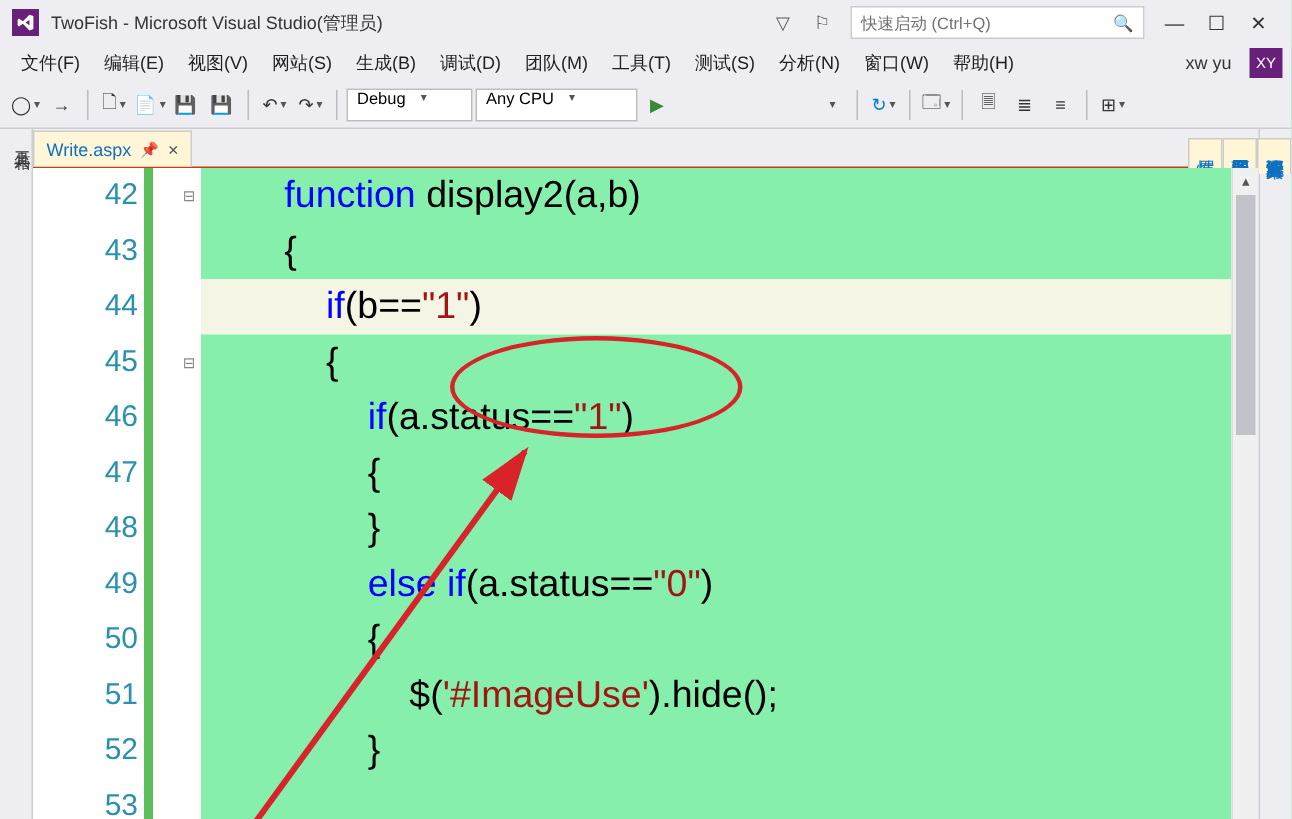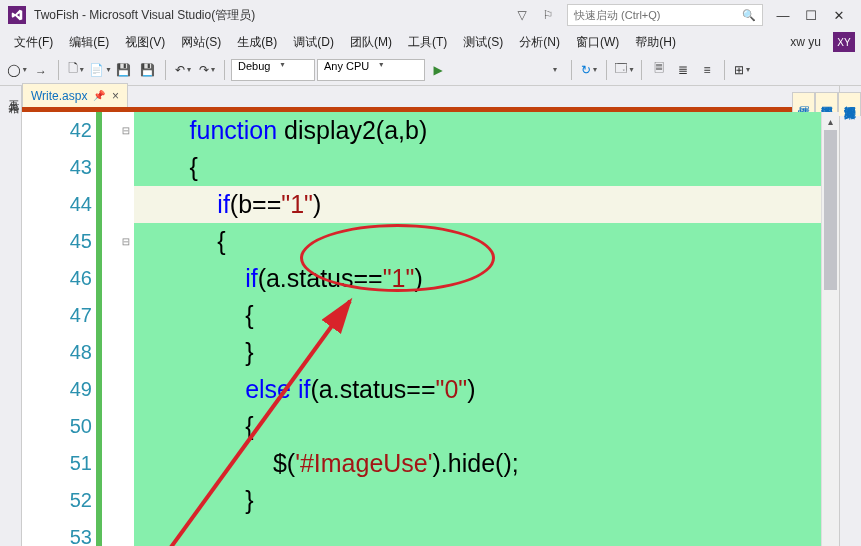--- a/index.html
+++ b/index.html
@@ -22,21 +22,21 @@
 .toolbar .tb.dd::after{content:"▾";font-size:8px;margin-left:2px;color:#555}
 .toolbar .sep{width:1px;height:20px;background:#bbb;margin:0 4px}
 .toolbar .combo{height:22px;background:#fff;border:1px solid #bbb;display:flex;padding:0 6px;font-size:11px;cursor:pointer}
 .toolbar .combo::after{content:"▾";font-size:8px;margin-left:10px;color:#555}
 .toolbar .play{color:#388a34;font-size:12px}
 .main{display:flex;height:460px;position:relative}
 .left-strip{width:22px;background:#eeeef2;writing-mode:vertical-rl;text-orientation:upright;font-size:11px;padding-top:6px;text-align:left;color:#333;border-right:1px solid #ccc;letter-spacing:1px}
 .right-strip{width:22px;background:#eeeef2;writing-mode:vertical-rl;text-orientation:upright;font-size:10px;padding-top:6px;color:#333;border-left:1px solid #ccc;letter-spacing:0px}
 .right-strip .tab{padding:4px 2px;display:block}
 .editor-area{flex:1;display:flex;flex-direction:column;background:#fff}
-.tab-row{height:26px;background:#eeeef2;display:flex;align-items:flex-end;border-bottom:5px solid #c2410c}
+.tab-row{height:26px;background:#eeeef2;display:flex;align-items:flex-end;border-bottom:1px solid #c2410c}
 .tab{height:24px;background:#fff6d8;border:1px solid #ccc;border-bottom:none;display:flex;align-items:center;padding:0 8px;font-size:12px;color:#0e70c0;gap:6px}
 .tab .pin{color:#555;font-size:10px}
 .tab .close{color:#555;font-size:12px;cursor:pointer}
 .code-wrap{flex:1;display:flex;overflow:hidden;position:relative}
 .gutter{width:96px;background:#fff;text-align:right;padding-right:10px;font-family:Consolas,monospace;font-size:20px;color:#2b91af;border-right:16px solid #fff;position:relative}
 .gutter .change-bar{position:absolute;right:0;top:0;bottom:0;width:6px;background:#5bbf5b}
 .gutter .ln{height:37px;line-height:37px}
 .fold-col{width:16px;background:#fff;font-size:10px;color:#888}
 .fold-col .fc{height:37px;display:flex;align-items:center;justify-content:center}
 .code{flex:1;font-family:Consolas,monospace;font-size:25px;color:#000;position:relative;background:#86efac}

